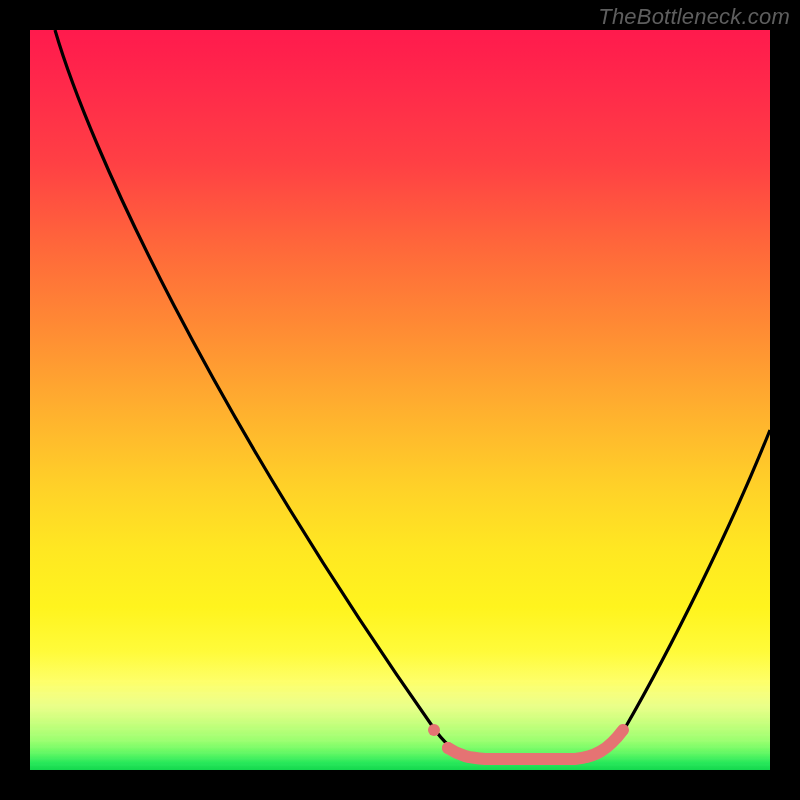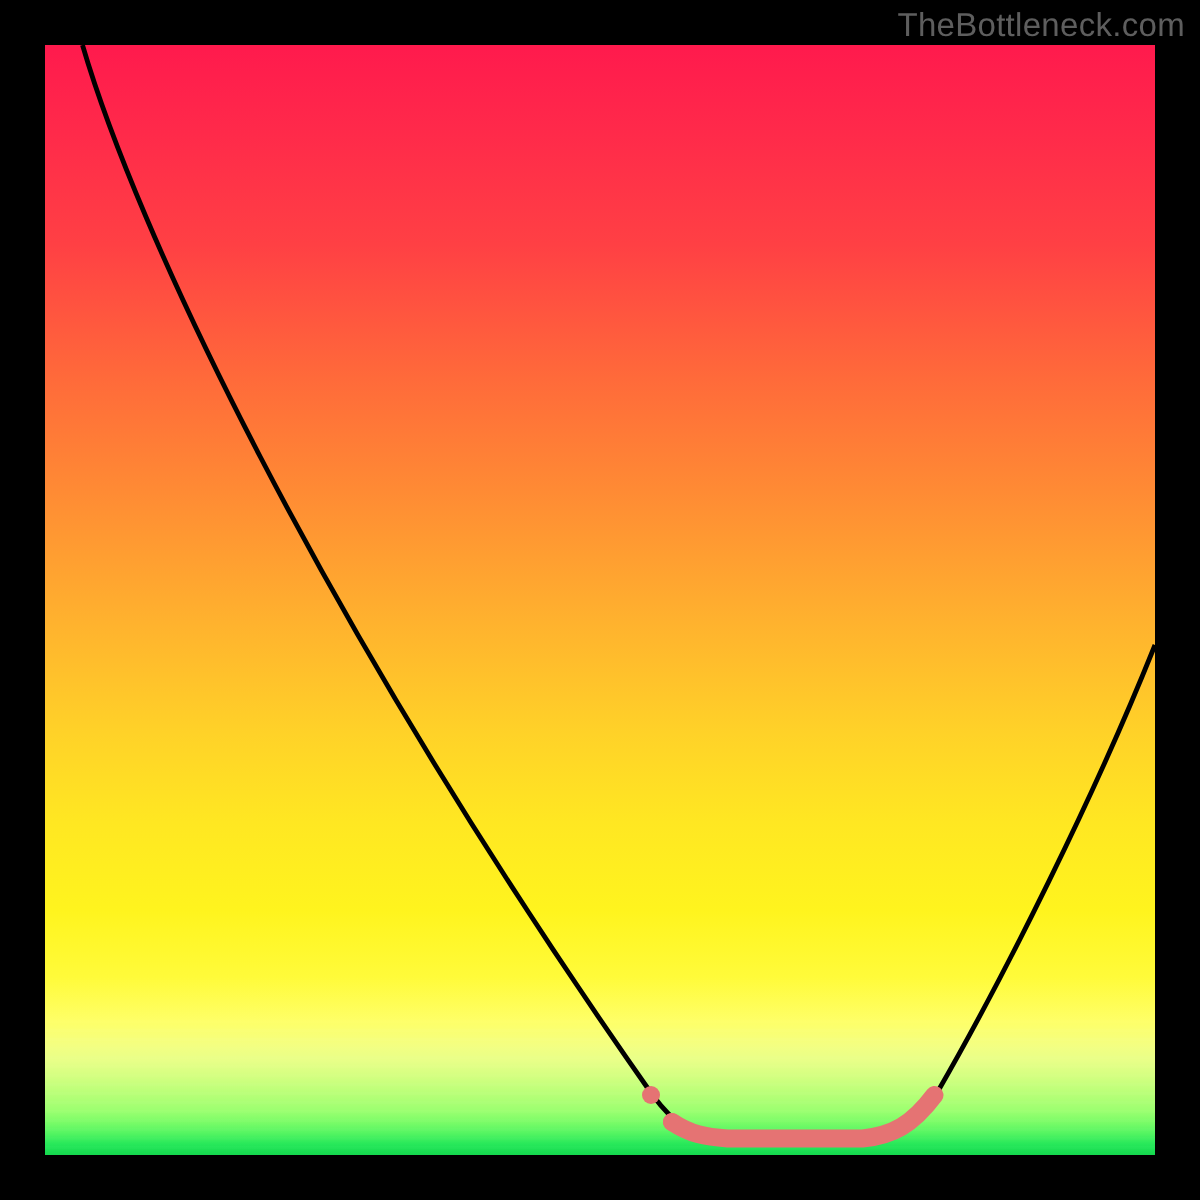--- a/index.html
+++ b/index.html
@@ -9,20 +9,21 @@
     height: 800px;
     background: #000;
     font-family: Arial, Helvetica, sans-serif;
     overflow: hidden;
   }
   .container {
     position: relative;
     width: 800px;
     height: 800px;
     background: #000;
+    font-style: italic;
   }
   .watermark {
     position: absolute;
     top: 4px;
     right: 10px;
     color: #5e5e5e;
     font-size: 22px;
     font-weight: 500;
     letter-spacing: 0.2px;
     z-index: 3;

